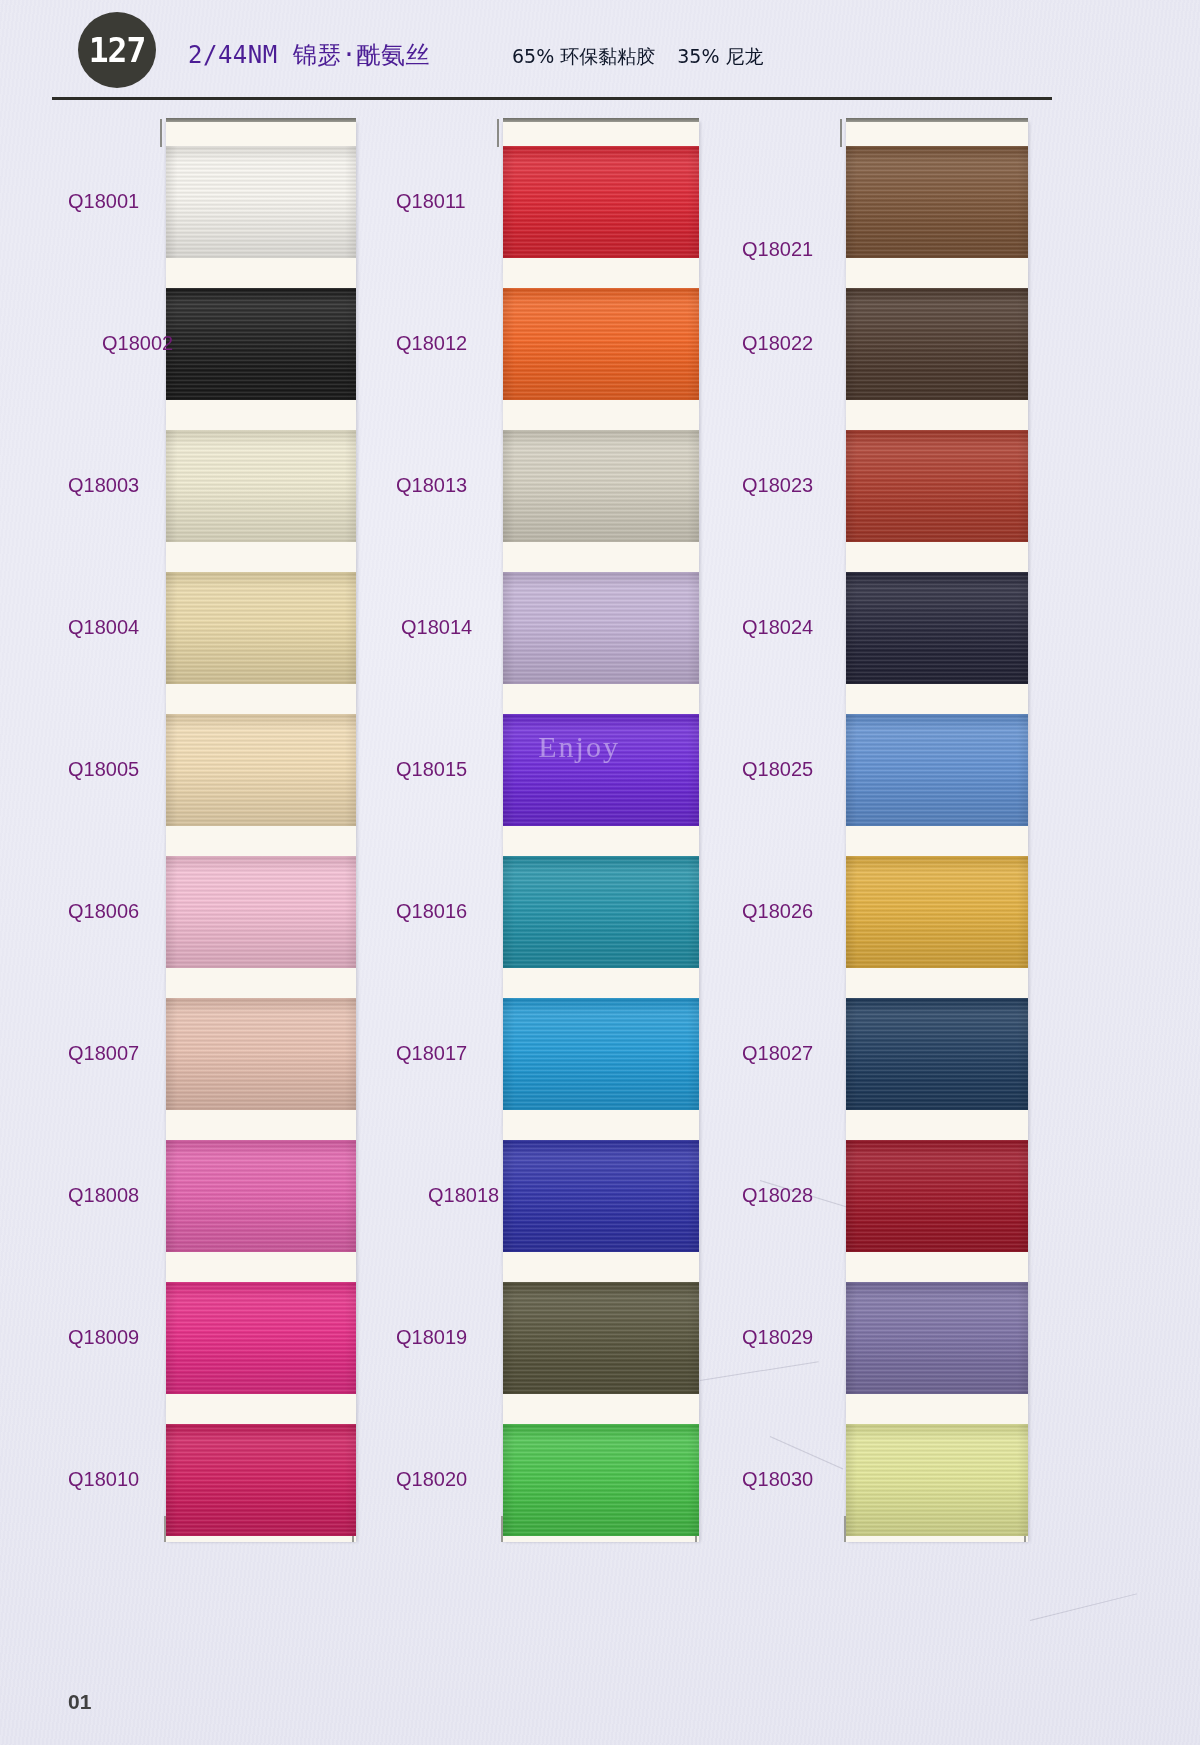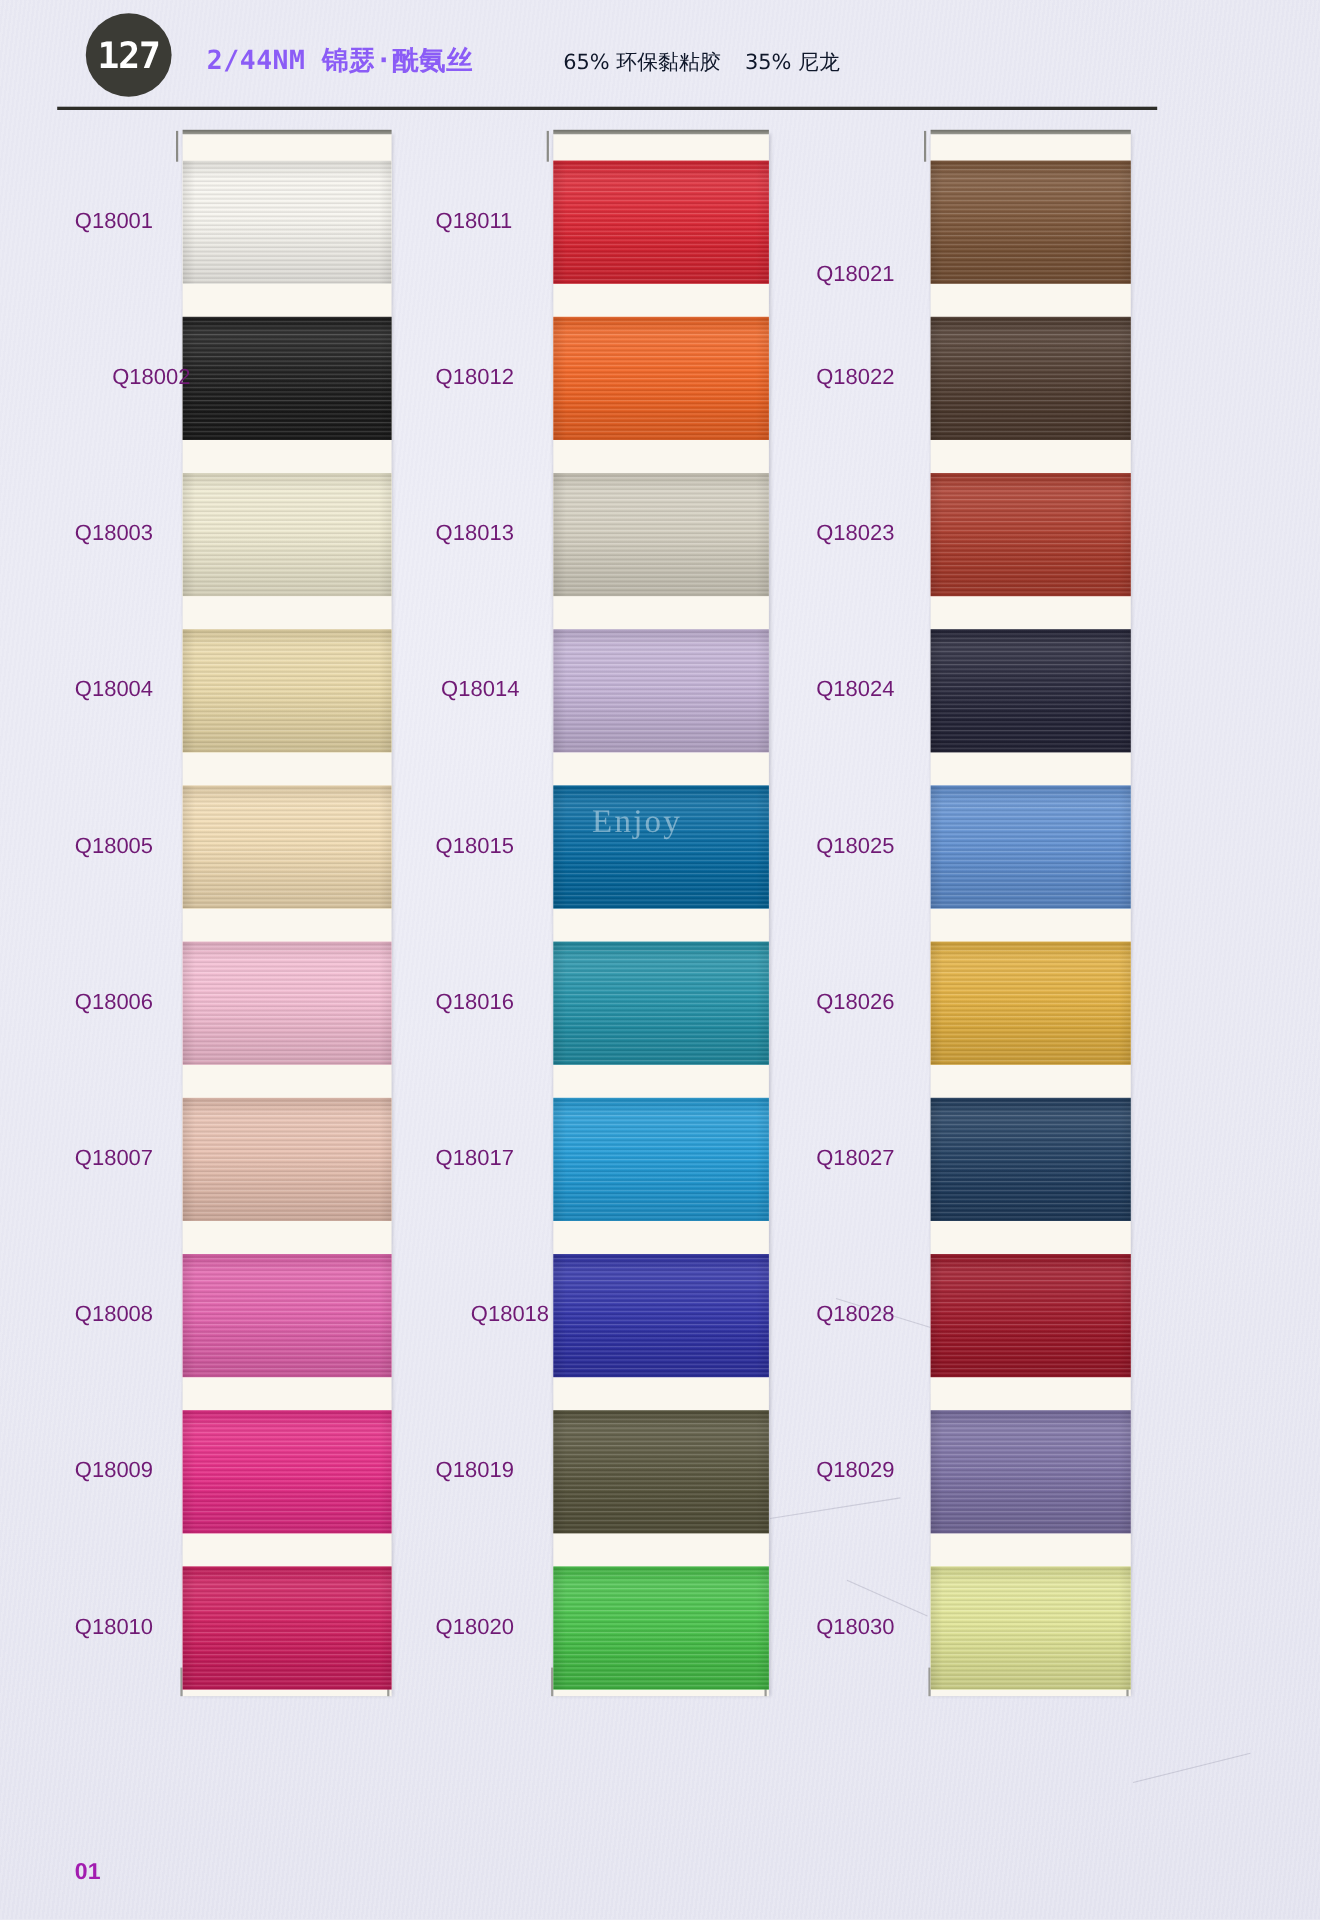--- a/index.html
+++ b/index.html
@@ -57,23 +57,23 @@
     font-weight: bold;
     font-size: 33px;
     letter-spacing: -1px;
     z-index: 3;
   }
 
   .title {
     position: absolute;
     left: 188px; top: 39px;
     font-family: "DejaVu Sans Mono", monospace;
-    font-weight: bold;
+    font-weight: normal;
     font-size: 24px;
-    color: #8b5cf6;
+    color: #4c1d95;
     letter-spacing: 0.5px;
     white-space: nowrap;
   }
 
   .composition {
     position: absolute;
     left: 512px; top: 44px;
     font-family: "DejaVu Sans", sans-serif;
     font-size: 19px;
     color: #0f172a;
@@ -202,21 +202,21 @@
   }
 
   
   .page-number {
     position: absolute;
     left: 68px;
     top: 1690px;
     font-family: "Liberation Sans", sans-serif;
     font-weight: bold;
     font-size: 21px;
-    color: #a21caf;
+    color: #404040;
   }
 
   
   .fibre {
     position: absolute;
     background: rgba(150,150,170,0.35);
     height: 1px;
     transform-origin: left center;
   }
 </style>
@@ -316,21 +316,21 @@
         <div class="band" style="top: 308.14px; height: 112.18px; background: rgb(212, 207, 192);">
           <div class="thread"></div>
           <div class="sheen"></div>
           <div class="edgeshade"></div>
         </div>
         <div class="band" style="top: 450.14px; height: 112.18px; background: rgb(195, 178, 214);">
           <div class="thread"></div>
           <div class="sheen"></div>
           <div class="edgeshade"></div>
         </div>
-        <div class="band" style="top: 592.14px; height: 112.18px; background: #0369a1; padding-left: 36px;">
+        <div class="band" style="top: 592.14px; height: 112.18px; background: #6d28d9; padding-left: 36px;">
           <div class="thread"></div>
           <div class="sheen"></div>
           <div class="edgeshade"></div>
           <div class="watermark">Enjoy</div>
         </div>
         <div class="band" style="top: 734.14px; height: 112.18px; background: rgb(33, 145, 168);">
           <div class="thread"></div>
           <div class="sheen"></div>
           <div class="edgeshade"></div>
         </div>

